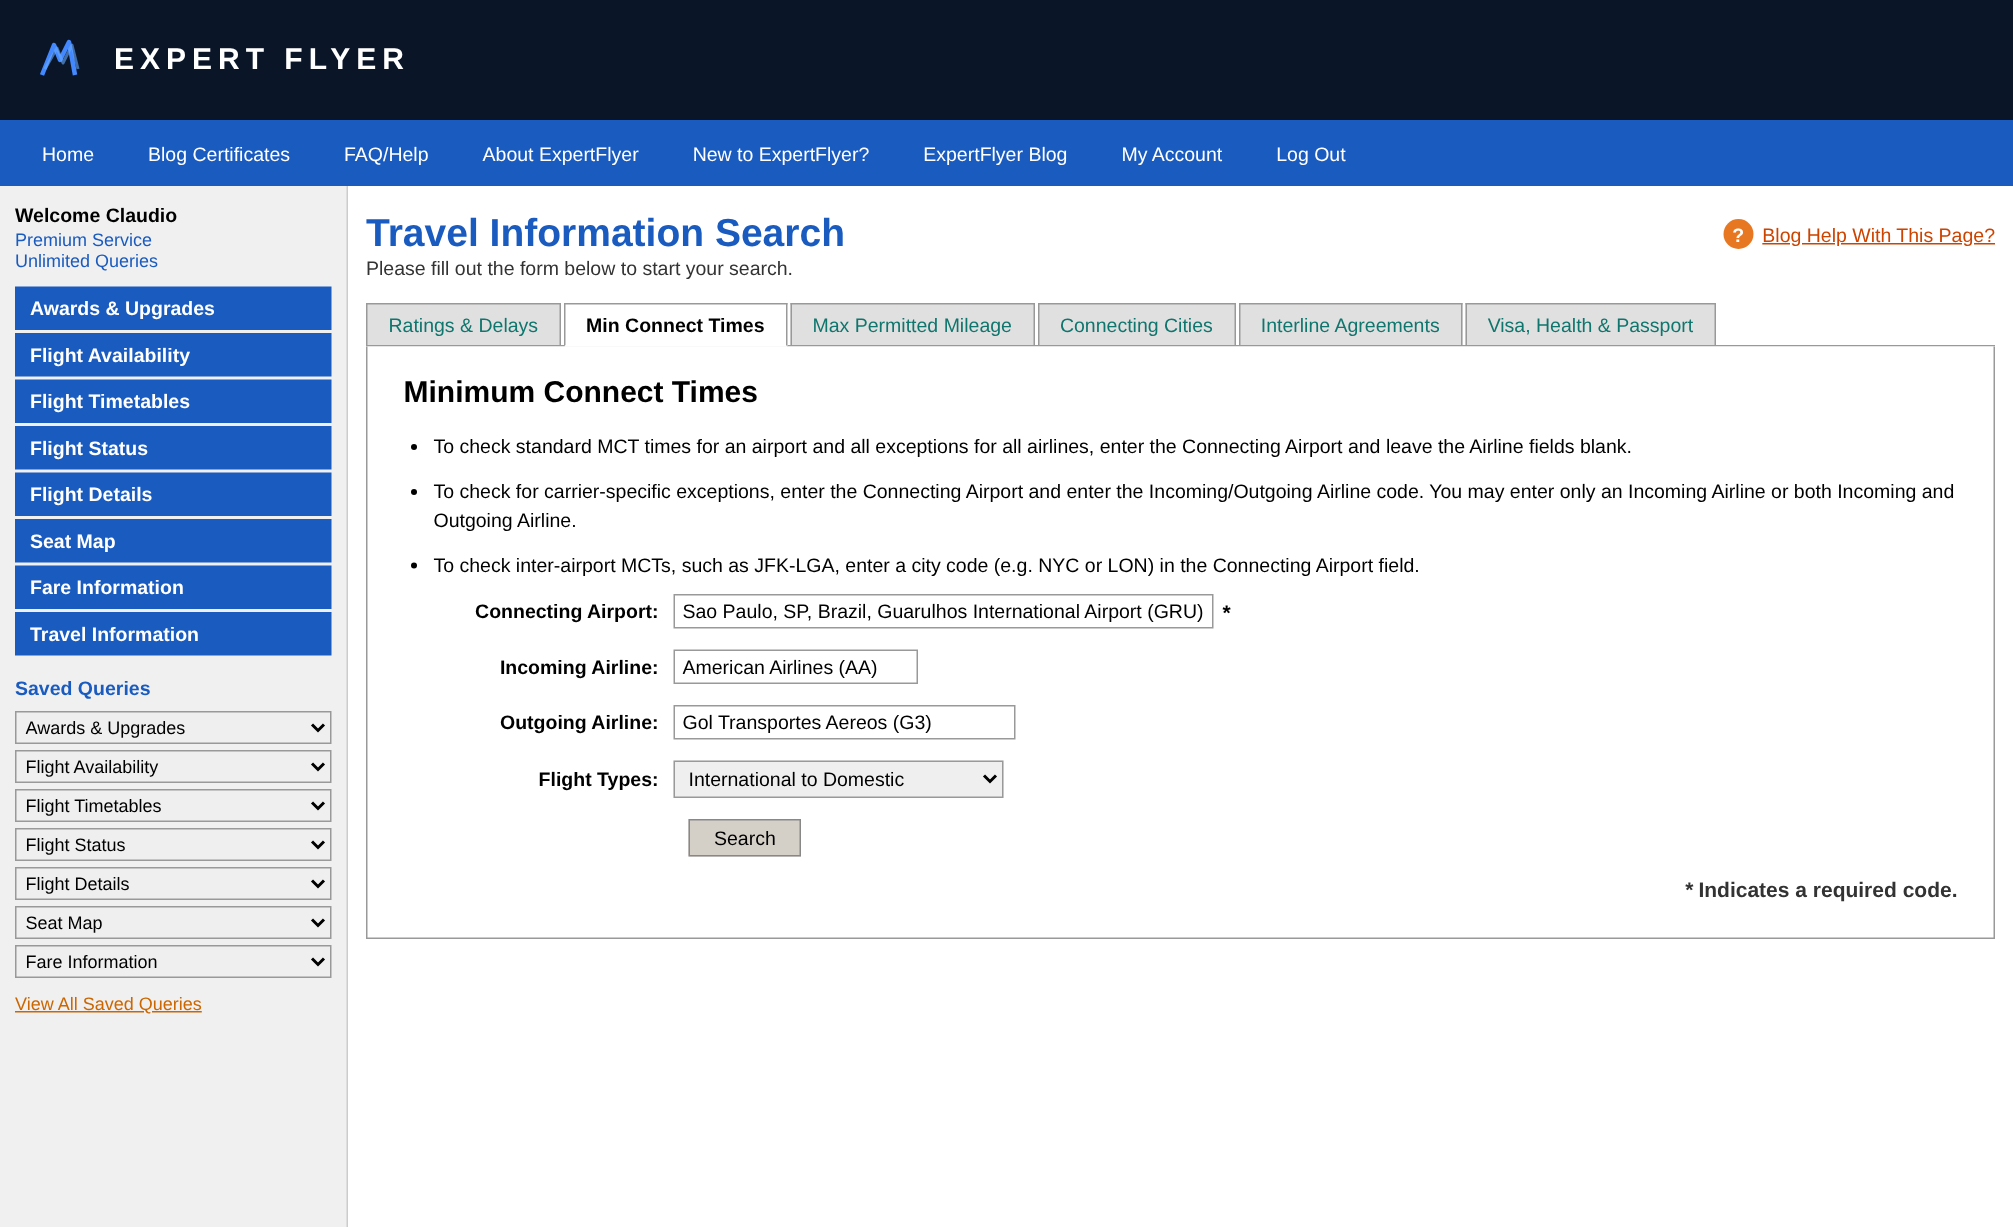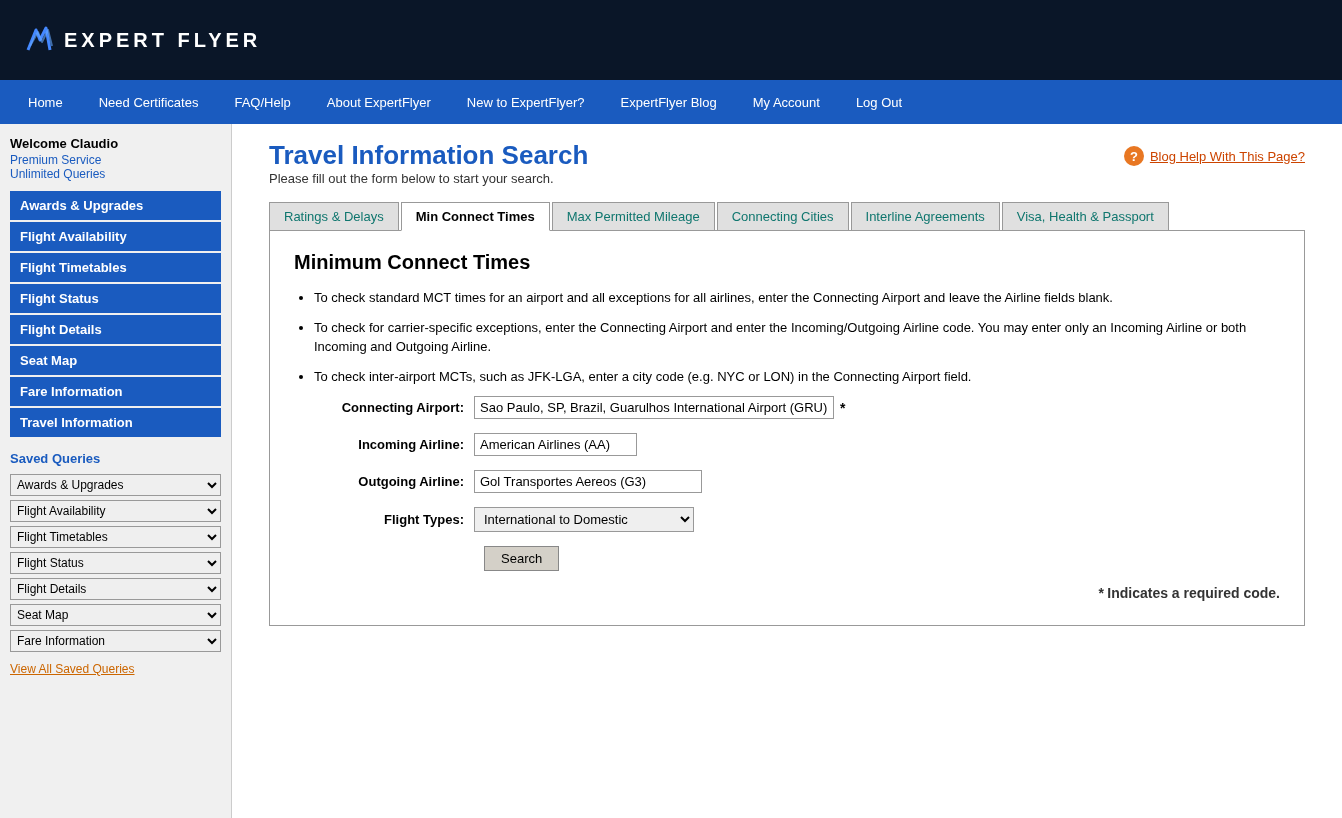--- a/index.html
+++ b/index.html
@@ -9,21 +9,21 @@
     #header {
       background: #0a1628;
       padding: 12px 20px;
       display: flex;
       align-items: center;
       height: 80px;
     }
     #logo-area {
       display: flex;
       align-items: center;
-      gap: 0;
+      gap: 12px;
     }
     #logo-icon {
       width: 44px;
       height: 44px;
     }
     #logo-text {
       color: #fff;
       font-size: 20px;
       font-weight: bold;
       letter-spacing: 4px;
@@ -113,21 +113,21 @@
       font-size: 12px;
       cursor: pointer;
       text-decoration: underline;
       display: block;
       margin-top: 6px;
     }
 
     
     #main {
       flex: 1;
-      padding: 16px 37px;
+      padding: 16px 12px;
       background: #fff;
     }
     #main-header {
       display: flex;
       justify-content: space-between;
       align-items: flex-start;
       margin-bottom: 4px;
     }
     #page-title {
       font-size: 26px;
@@ -271,21 +271,21 @@
       <rect width="44" height="44" fill="#0a1628"></rect>
       <path d="M8 32 L16 12 L20 22 L26 10 L30 32" stroke="#4488ff" stroke-width="3" fill="none" stroke-linejoin="round"></path>
       <path d="M10 28 L18 14 L22 24 L28 12 L32 28" stroke="#66aaff" stroke-width="2" fill="none" stroke-linejoin="round" opacity="0.6"></path>
     </svg>
     <span id="logo-text">EXPERT FLYER</span>
   </div>
 </div>
 
 <nav id="nav">
   <a class="nav-item">Home</a>
-  <a class="nav-item">Need Certificates</a>
+  <a class="nav-item">Blog Certificates</a>
   <a class="nav-item">FAQ/Help</a>
   <a class="nav-item">About ExpertFlyer</a>
   <a class="nav-item">New to ExpertFlyer?</a>
   <a class="nav-item">ExpertFlyer Blog</a>
   <a class="nav-item">My Account</a>
   <a class="nav-item">Log Out</a>
 </nav>
 
 <div id="content">
 

